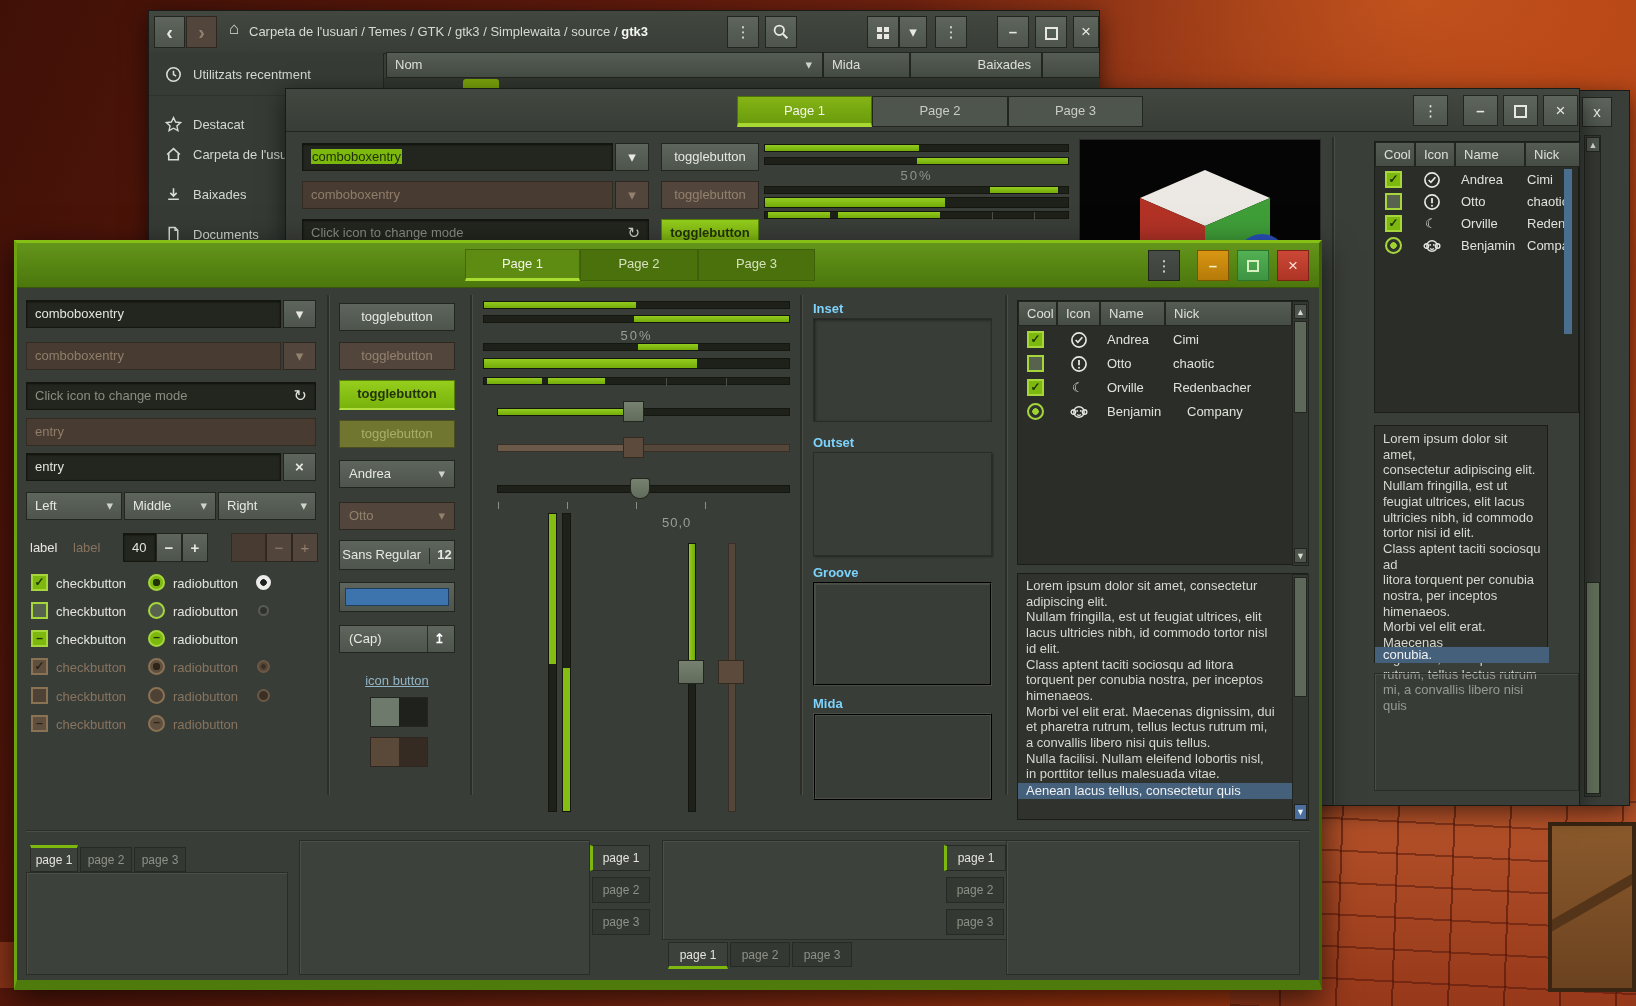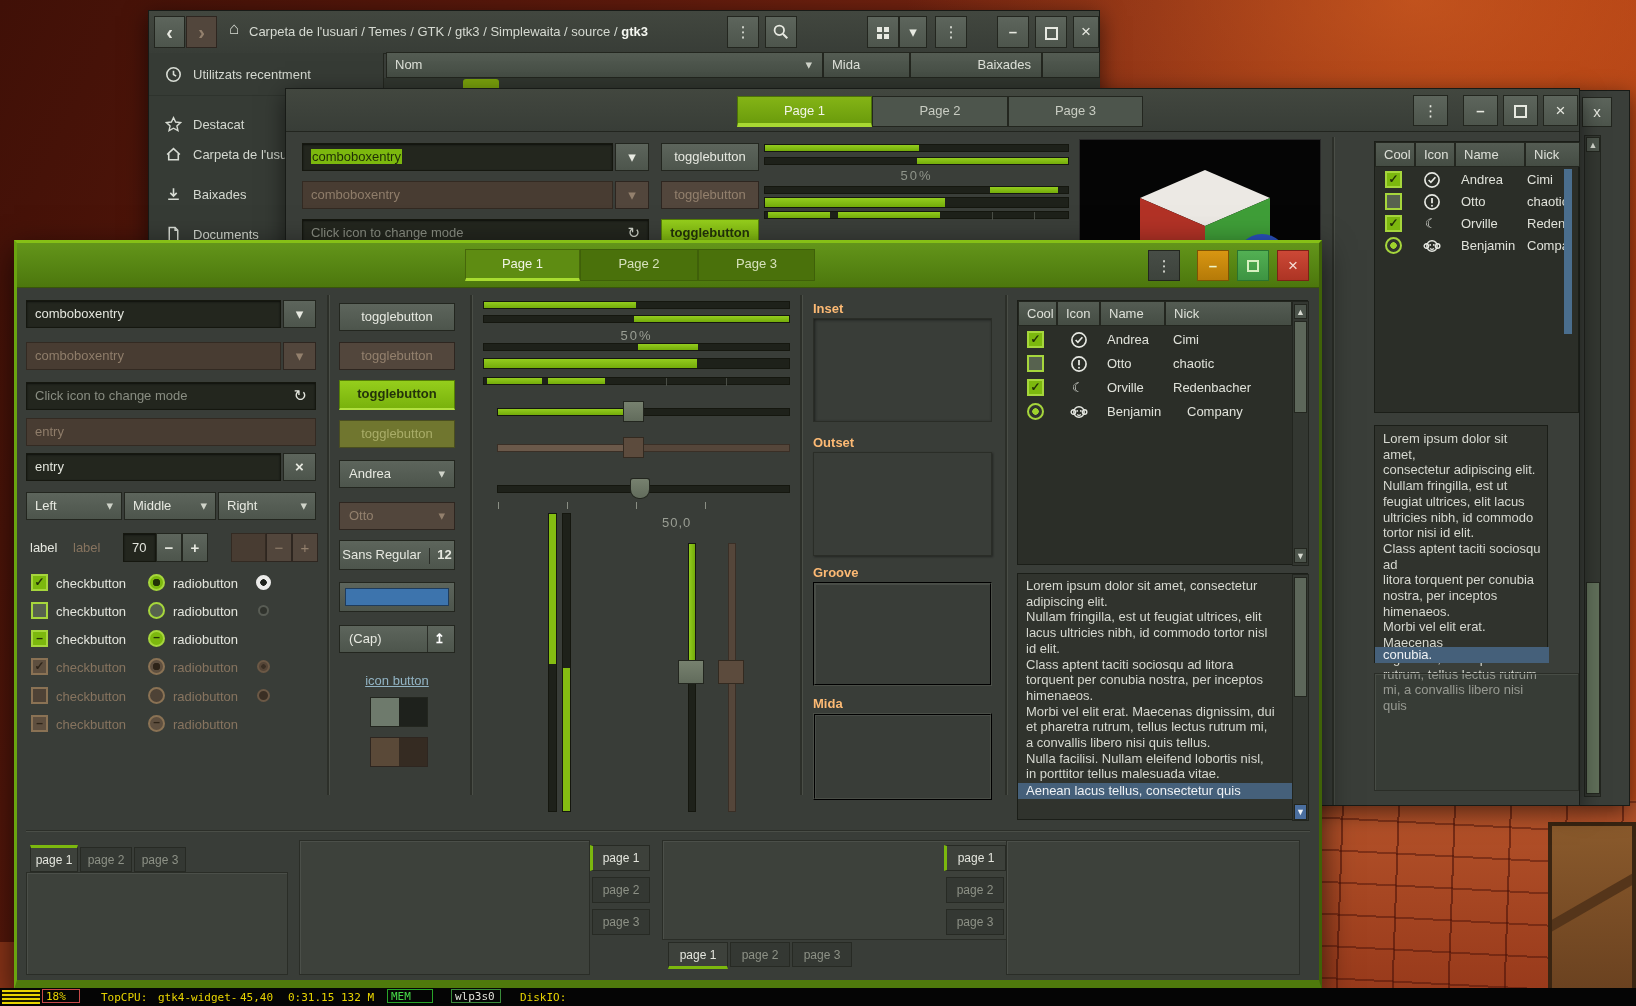--- a/index.html
+++ b/index.html
@@ -49,21 +49,21 @@
   .rb.on{background:radial-gradient(circle,#233207 0 3.5px,#7cb80e 4px);}
   .rb.ind{background:#7cb80e;line-height:11px;}
   .cb.dcb,.rb.dcb{border-color:#8a7254;background:#4e4236;color:#2e2418;}
   .cb.dcb.on,.cb.dcb.ind{background:#5e4f3f;}
   .rb.dcb.on{background:radial-gradient(circle,#2e2418 0 3.5px,#5e4f3f 4px);}
   .rb.dcb.ind{background:#5e4f3f;}
   .pr{position:absolute;border-radius:50%;box-sizing:border-box;}
   .sep-v{position:absolute;width:2px;background:#2c2f29;border-right:1px solid #4a4e47;}
   .sep-h{position:absolute;height:1px;background:#2c2f29;border-bottom:1px solid #4a4e47;}
   .framebox{position:absolute;box-sizing:border-box;border:1px solid #2a2d27;box-shadow:inset 1px 1px 0 rgba(120,125,115,.25);}
-  .flabel{position:absolute;font-weight:bold;color:#fdba74;}
+  .flabel{position:absolute;font-weight:bold;color:#7dd3fc;}
   .th{position:absolute;box-sizing:border-box;background:linear-gradient(#545c53,#454d44);
     border:1px solid #23261f;color:#dde0d8;line-height:23px;padding-left:8px;}
   .treebg{position:absolute;background:#2b2e28;border:1px solid #1b1e18;box-sizing:border-box;}
   .trowtxt{position:absolute;color:#e0e2da;line-height:24px;}
   .ticon{position:absolute;width:18px;height:18px;}
   .prel{white-space:pre-line;line-height:15.7px;font-size:13px;color:#d6d8d0;}
   .sbar{position:absolute;background:#333731;border:1px solid #22251f;box-sizing:border-box;}
   .sbtn{position:absolute;background:#4d554c;border:1px solid #23261f;box-sizing:border-box;
     color:#d8dbd2;font-size:9px;text-align:center;line-height:14px;}
   .sthumb{position:absolute;background:#5d675a;border:1px solid #23261f;box-sizing:border-box;}
@@ -329,21 +329,21 @@
     <div class="entry dis" style="left:9px;top:175px;width:290px;height:28px;"><span>entry</span></div>
     <div class="entry" style="left:9px;top:210px;width:255px;height:28px;"><span>entry</span></div>
     <div class="btn" style="left:266px;top:210px;width:33px;height:28px;"><span class="glyph" style="line-height:26px;font-weight:bold;">×</span></div>
 
     <div class="btn" style="left:9px;top:249px;width:96px;height:28px;text-align:left;padding:0 8px;line-height:26px;"><span>Left</span><span class="combo-arrow">▾</span></div>
     <div class="btn" style="left:107px;top:249px;width:92px;height:28px;text-align:left;padding:0 8px;line-height:26px;"><span>Middle</span><span class="combo-arrow">▾</span></div>
     <div class="btn" style="left:201px;top:249px;width:98px;height:28px;text-align:left;padding:0 8px;line-height:26px;"><span>Right</span><span class="combo-arrow">▾</span></div>
 
     <div class="abs" style="left:13px;top:297px;color:#e6e8e0;">label</div>
     <div class="abs" style="left:56px;top:297px;color:#87745f;">label</div>
-    <div class="entry" style="left:106px;top:290px;width:33px;height:29px;line-height:27px;">70</div>
+    <div class="entry" style="left:106px;top:290px;width:33px;height:29px;line-height:27px;">40</div>
     <div class="btn" style="left:139px;top:290px;width:26px;height:29px;"><span class="glyph" style="line-height:27px;font-weight:bold;">−</span></div>
     <div class="btn" style="left:165px;top:290px;width:26px;height:29px;"><span class="glyph" style="line-height:27px;font-weight:bold;">+</span></div>
     <div class="entry dis" style="left:214px;top:290px;width:35px;height:29px;"></div>
     <div class="btn dis" style="left:249px;top:290px;width:26px;height:29px;"><span class="glyph" style="line-height:27px;">−</span></div>
     <div class="btn dis" style="left:275px;top:290px;width:26px;height:29px;"><span class="glyph" style="line-height:27px;">+</span></div>
 
     <span class="cb on" style="left:14px;top:331px;">✓</span>
     <span class="abs" style="left:39px;top:333px;">checkbutton</span>
     <span class="rb on" style="left:131px;top:331px;"></span>
     <span class="abs" style="left:156px;top:333px;">radiobutton</span>
@@ -551,25 +551,14 @@
     <div class="ptab on bar-bot on" style="left:651px;top:699px;width:60px;height:27px;"><span>page 1</span></div>
     <div class="ptab" style="left:713px;top:699px;width:60px;height:25px;"><span>page 2</span></div>
     <div class="ptab" style="left:775px;top:699px;width:60px;height:25px;"><span>page 3</span></div>
 
     <div class="ptab on bar-left on" style="left:927px;top:602px;width:62px;height:26px;"><span>page 1</span></div>
     <div class="ptab" style="left:929px;top:634px;width:58px;height:26px;"><span>page 2</span></div>
     <div class="ptab" style="left:929px;top:666px;width:58px;height:26px;"><span>page 3</span></div>
     <div class="framebox" style="left:989px;top:597px;width:294px;height:135px;background:#3d413b;"></div>
   </div>
 
-  <div class="abs mono" style="left:0;top:988px;width:1636px;height:18px;background:#050505;font-size:11px;color:#e8d400;">
-    <div class="abs" style="left:2px;top:2px;width:38px;height:14px;background:repeating-linear-gradient(0deg,#e8d400 0 2px,#1a1a00 2px 4px);"></div>
-    <div class="abs" style="left:42px;top:1px;width:38px;height:14px;border:1px solid #c84848;line-height:14px;padding-left:3px;box-sizing:border-box;">18%</div>
-    <span class="abs" style="left:101px;top:3px;">TopCPU:</span>
-    <span class="abs" style="left:158px;top:3px;">gtk4-widget-</span>
-    <span class="abs" style="left:240px;top:3px;">45,40</span>
-    <span class="abs" style="left:288px;top:3px;">0:31.15 132 M</span>
-    <div class="abs" style="left:387px;top:1px;width:46px;height:14px;border:1px solid #28a428;color:#48d848;line-height:14px;padding-left:3px;box-sizing:border-box;">MEM</div>
-    <div class="abs" style="left:451px;top:1px;width:50px;height:14px;border:1px solid #3a8a3a;color:#e0e0d8;line-height:14px;padding-left:3px;box-sizing:border-box;">wlp3s0</div>
-    <span class="abs" style="left:520px;top:3px;">DiskIO:</span>
-  </div>
 
 </div>
 
 </body></html>

